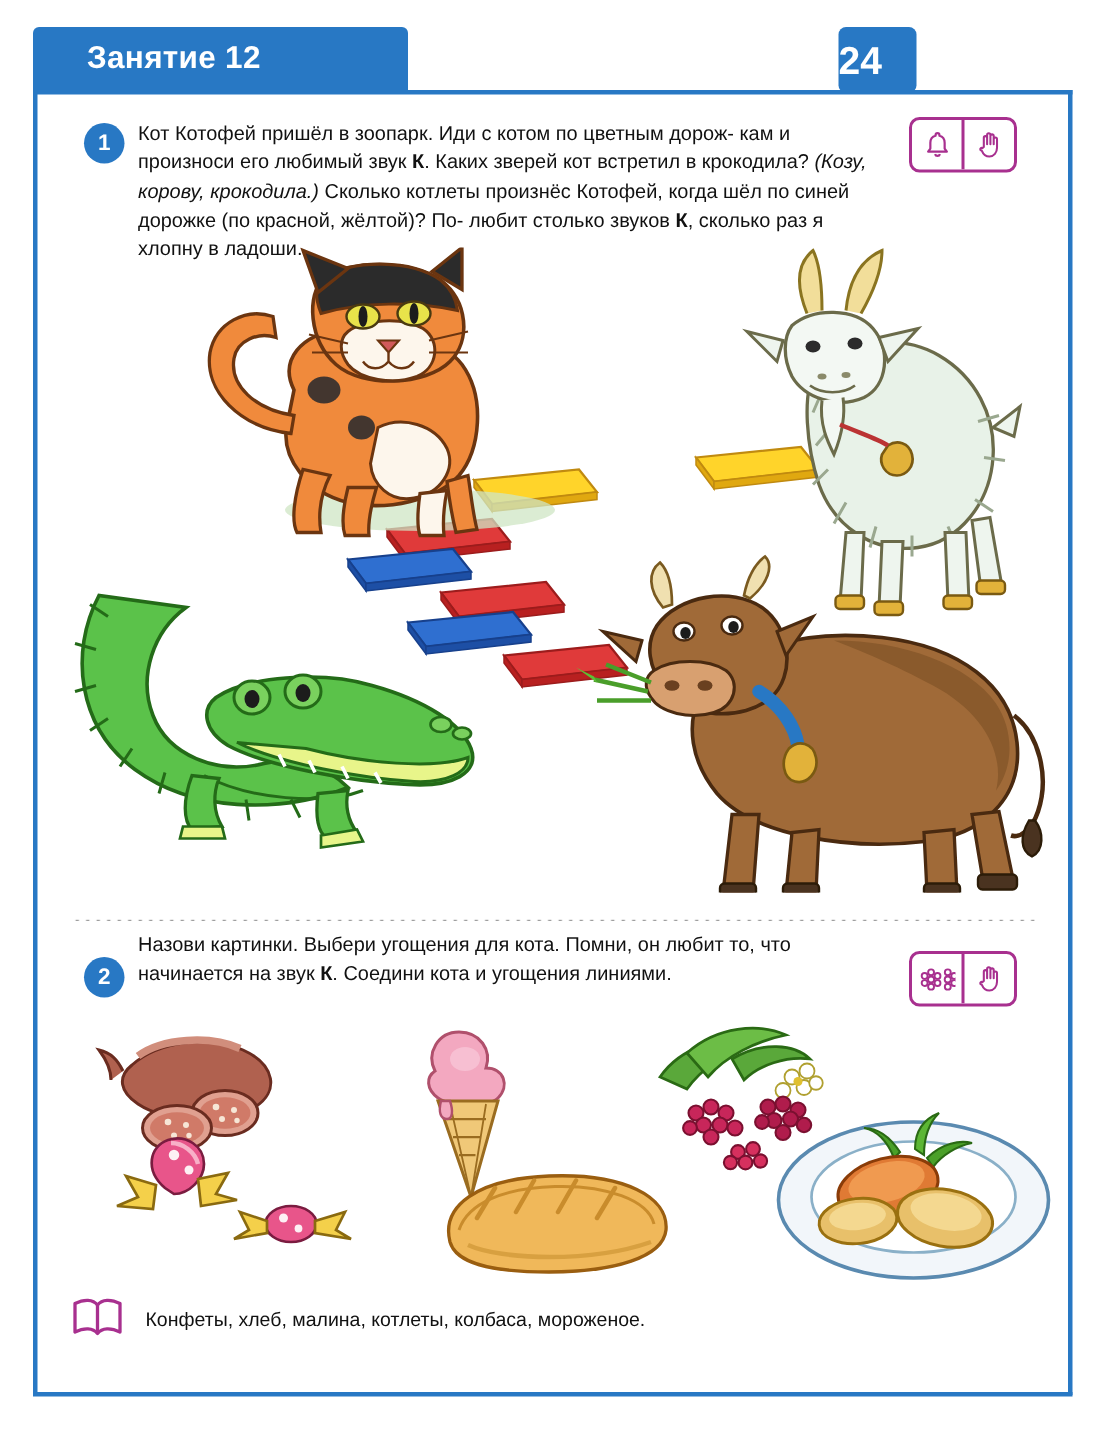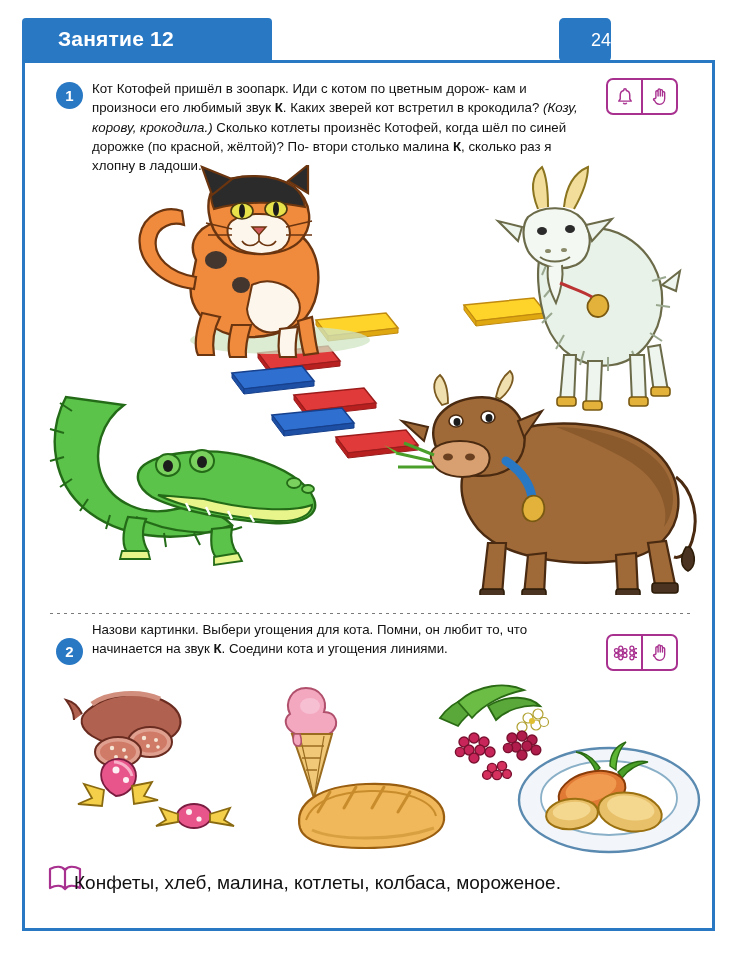--- a/index.html
+++ b/index.html
@@ -49,24 +49,24 @@
     background: #2878c4;
     border-radius: 5px;
   }
   .page-number {
     position: absolute;
     right: 22px;
     top: 18px;
     width: 52px;
     height: 44px;
     line-height: 44px;
-    text-align: right;
+    text-align: left;
     color: #fff;
-    font-size: 18px;
-    font-weight: normal;
+    font-size: 26px;
+    font-weight: bold;
   }
   .rule-top {
     position: absolute;
     left: 22px;
     top: 60px;
     width: 693px;
     height: 3px;
     background: #2878c4;
   }
   .rule-left {
@@ -154,23 +154,23 @@
     font-size: 43px;
     font-weight: bold;
     letter-spacing: 3px;
     color: rgba(160,160,160,0.40);
     pointer-events: none;
     user-select: none;
   }
   
   .vocab-line {
     position: absolute;
-    left: 74px;
+    left: 97px;
     top: 872px;
-    font-size: 19px;
+    font-size: 13px;
     color: #111;
     text-align: center;
   }
   .book-icon {
     position: absolute;
     left: 47px;
     top: 864px;
     width: 36px;
     height: 28px;
   }
@@ -192,21 +192,21 @@
   <div class="rule-right"></div>
   <div class="rule-bottom"></div>
 
   <div class="task-num" style="left:56px; top:82px;">1</div>
 
   <div class="task-text" style="left:92px; top:79px; width:500px;">
     <span>Кот Котофей пришёл в зоопарк. Иди с котом по цветным дорож-</span>
     <span>кам и произноси его любимый звук </span><b>К</b><span>. Каких зверей кот встретил</span>
     <span>в крокодила? </span><i>(Козу, корову, крокодила.)</i><span> Сколько котлеты произнёс</span>
     <span>Котофей, когда шёл по синей дорожке (по красной, жёлтой)? По-</span>
-    <span>втори столько малина </span><b>К</b><span>, сколько раз я хлопну в ладоши.</span>
+    <span>любит столько звуков </span><b>К</b><span>, сколько раз я хлопну в ладоши.</span>
   </div>
 
   <div class="badge" style="left:606px; top:78px;">
     <div class="cell">
       <svg width="22" height="22" viewBox="0 0 24 24">
         <path d="M12 3c-.8 0-1.4.6-1.4 1.4v.5C8.3 5.5 6.8 7.6 6.8 10v4.2l-1.6 2.3h13.6l-1.6-2.3V10c0-2.4-1.5-4.5-3.8-5.1v-.5C13.4 3.6 12.8 3 12 3z" fill="none" stroke="#a8308f" stroke-width="1.6" stroke-linejoin="round"></path>
         <path d="M10.2 18.2a1.9 1.9 0 0 0 3.6 0" fill="none" stroke="#a8308f" stroke-width="1.6"></path>
       </svg>
     </div>
     <div class="cell">

